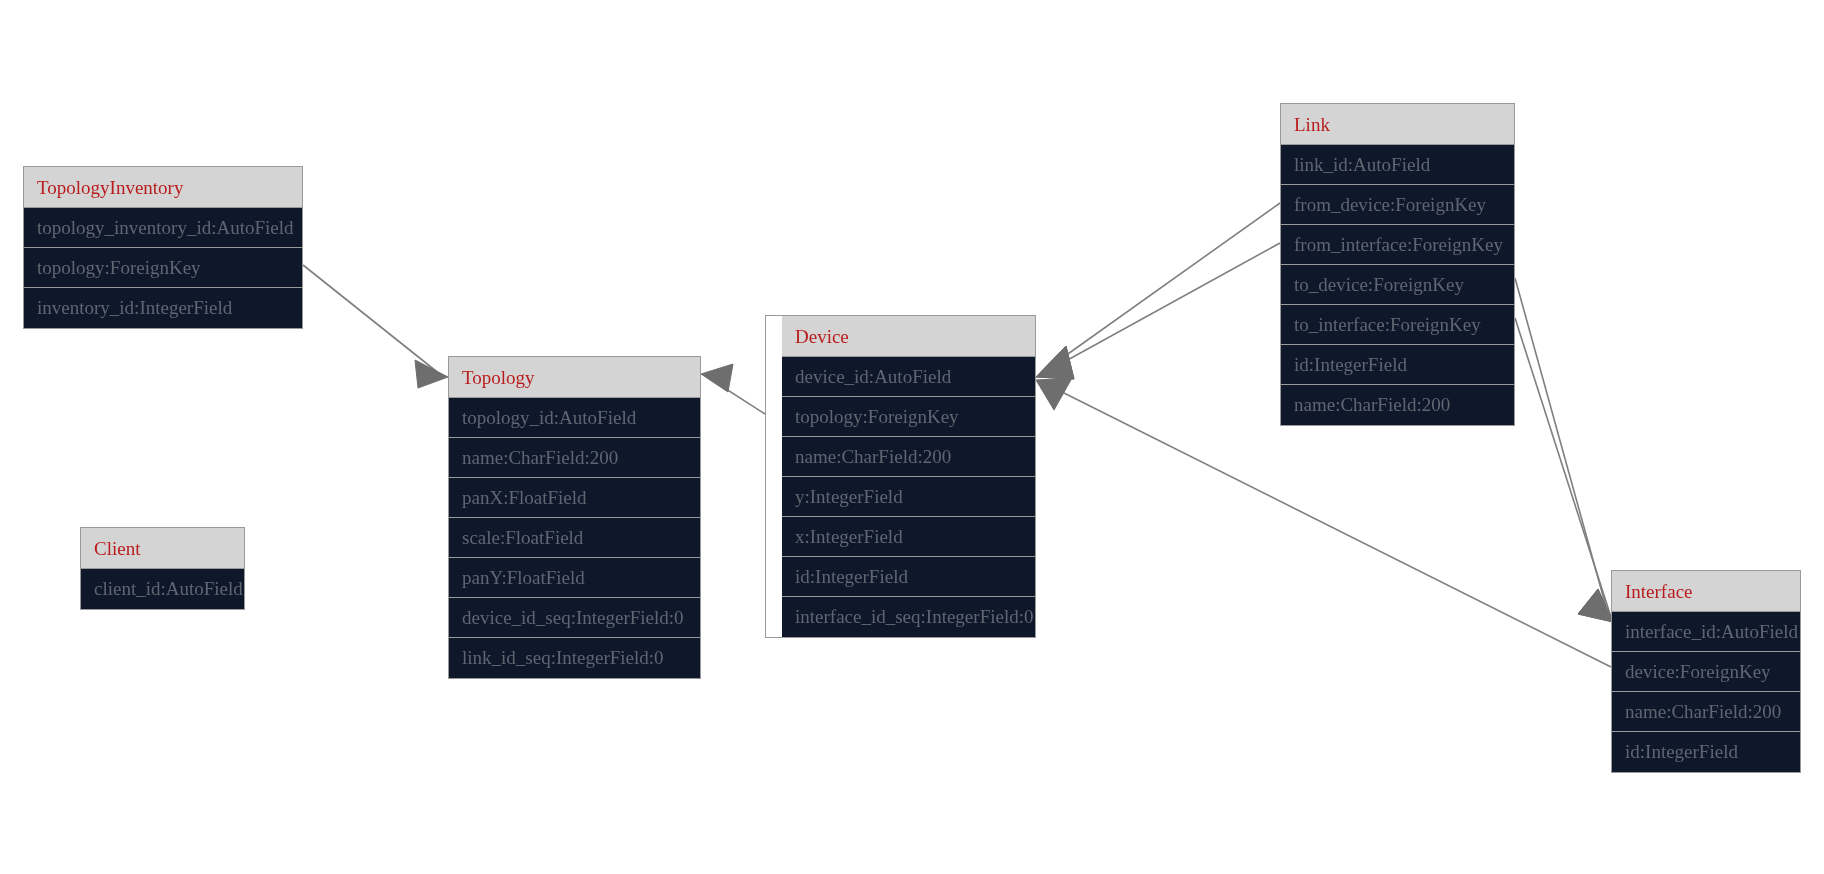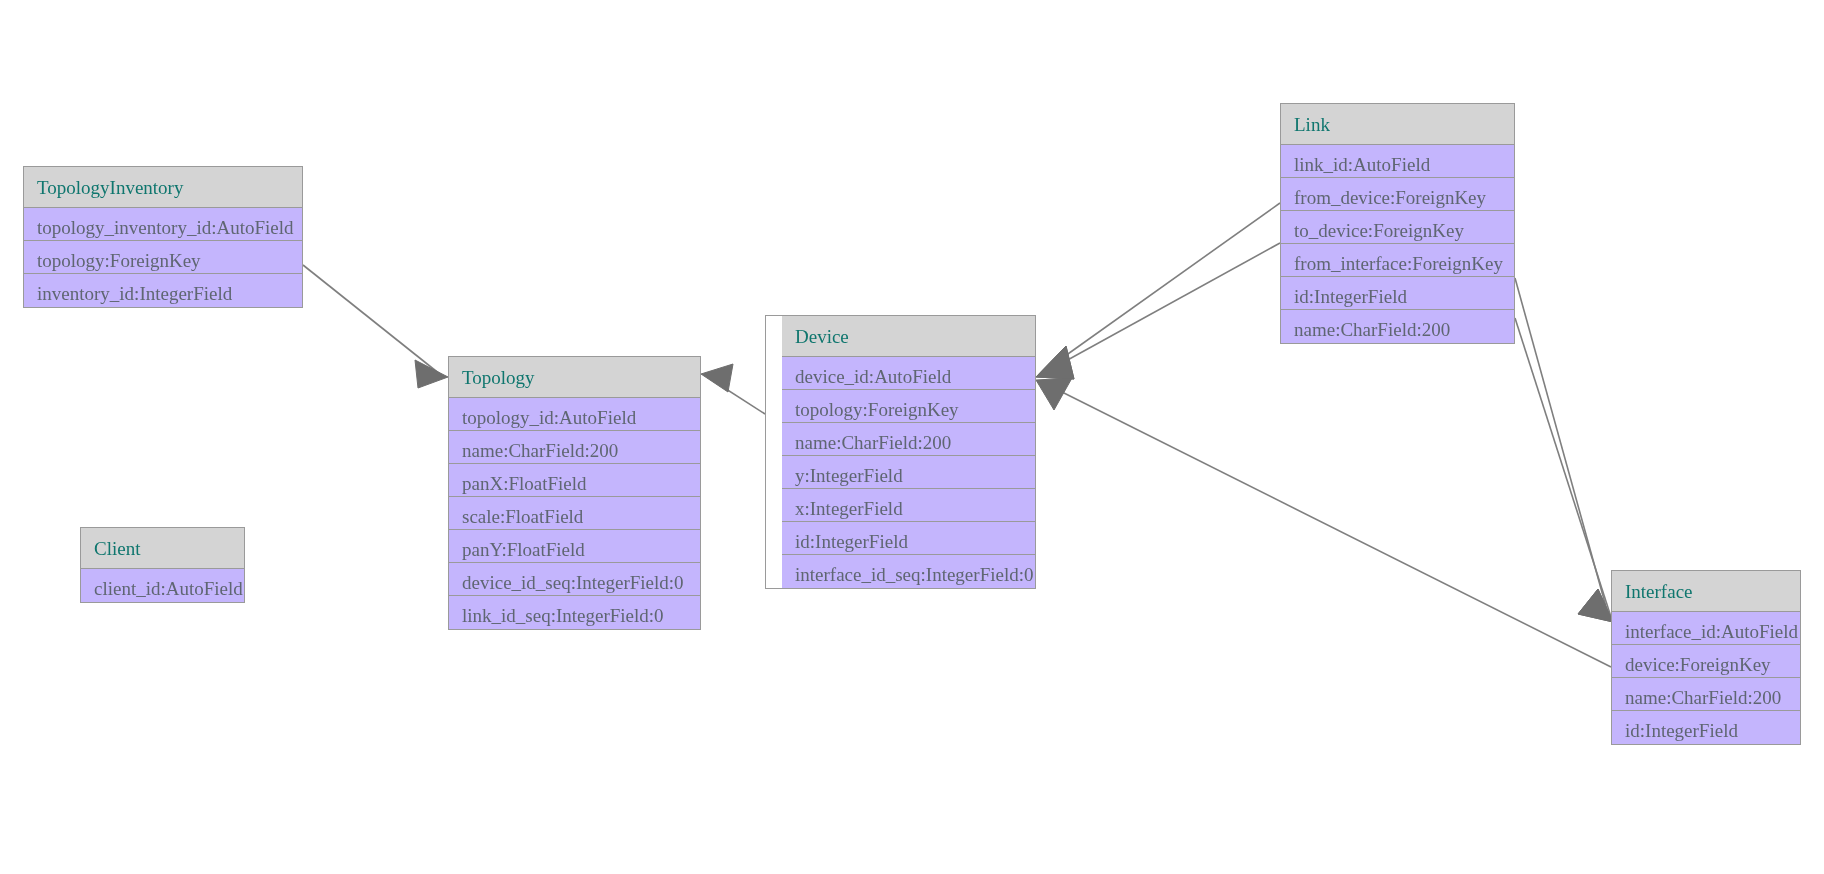--- a/index.html
+++ b/index.html
@@ -30,40 +30,40 @@
     border: 1px solid #9a9a9a;
     background: #ffffff;
     z-index: 2;
   }
   .entity-header {
     box-sizing: border-box;
     height: 41px;
     line-height: 41px;
     background: #d4d4d4;
     border-bottom: 1px solid #9a9a9a;
-    color: #0f766e;
+    color: #b91c1c;
     font-size: 19px;
     padding: 0 0 0 13px;
     white-space: nowrap;
     overflow: hidden;
   }
   .entity-rows {
     display: block;
   }
   .entity-row {
     box-sizing: border-box;
-    height: 33px;
+    height: 40px;
     line-height: 40px;
     border-bottom: 1px solid #9a9a9a;
     color: #5f6672;
     font-size: 19px;
     padding: 0 10px 0 13px;
     white-space: nowrap;
     overflow: hidden;
-    background: #c4b5fd;
+    background: #0f172a;
   }
   .entity-row:last-child {
     border-bottom: none;
   }
 </style>
 </head>
 <body>
 
 <div id="canvas">
 
@@ -129,22 +129,23 @@
           <div class="entity-row">x:IntegerField</div>
           <div class="entity-row">id:IntegerField</div>
           <div class="entity-row">interface_id_seq:IntegerField:0</div>
         </div>
       </div>
       <div class="entity" style="left: 1280px; top: 103px; width: 235px;">
         <div class="entity-header">Link</div>
         <div class="entity-rows">
           <div class="entity-row">link_id:AutoField</div>
           <div class="entity-row">from_device:ForeignKey</div>
+          <div class="entity-row">from_interface:ForeignKey</div>
           <div class="entity-row">to_device:ForeignKey</div>
-          <div class="entity-row">from_interface:ForeignKey</div>
+          <div class="entity-row">to_interface:ForeignKey</div>
           <div class="entity-row">id:IntegerField</div>
           <div class="entity-row">name:CharField:200</div>
         </div>
       </div>
       <div class="entity" style="left: 80px; top: 527px; width: 165px;">
         <div class="entity-header">Client</div>
         <div class="entity-rows">
           <div class="entity-row">client_id:AutoField</div>
         </div>
       </div>

